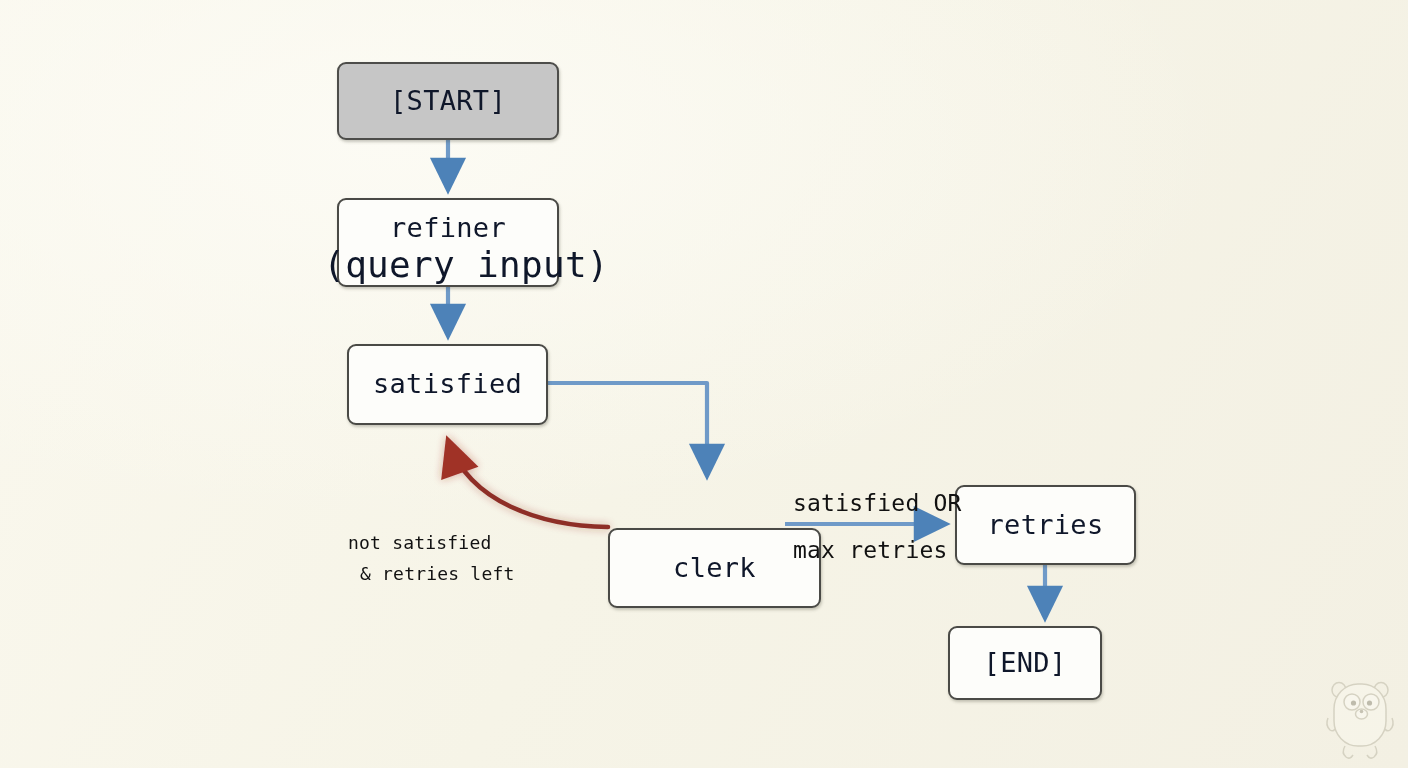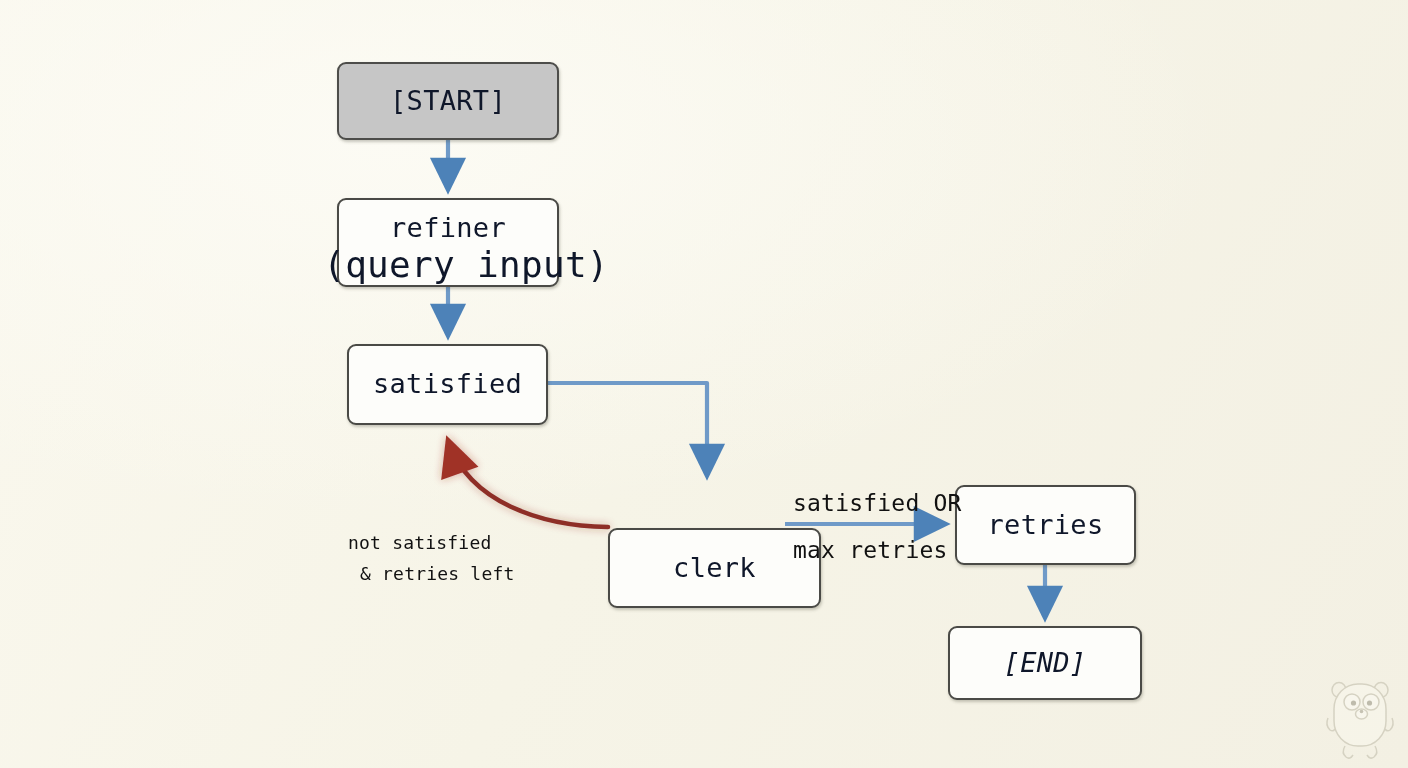--- a/index.html
+++ b/index.html
@@ -122,21 +122,21 @@
   </div>
 
   <div class="node" style="left: 608px; top: 484px; width: 213px; height: 80px; margin-top: 44px;">
     <span>clerk</span>
   </div>
 
   <div class="node" style="left: 955px; top: 485px; width: 181px; height: 80px;">
     <span>retries</span>
   </div>
 
-  <div class="node" style="left: 948px; top: 626px; width: 194px; height: 74px; font-style: italic;">
+  <div class="node" style="left: 948px; top: 626px; width: 154px; height: 74px;">
     <span>[END]</span>
   </div>
 
   <div class="edge-label" style="left: 793px; top: 535px;">max retries</div>
 
   <div class="edge-label" style="left: 793px; top: 488px;">satisfied OR</div>
 
   <div class="edge-label loop-label" style="left: 348px; top: 531px;">not satisfied</div>
 
   <div class="edge-label loop-label" style="left: 360px; top: 562px;">&amp; retries left</div>

